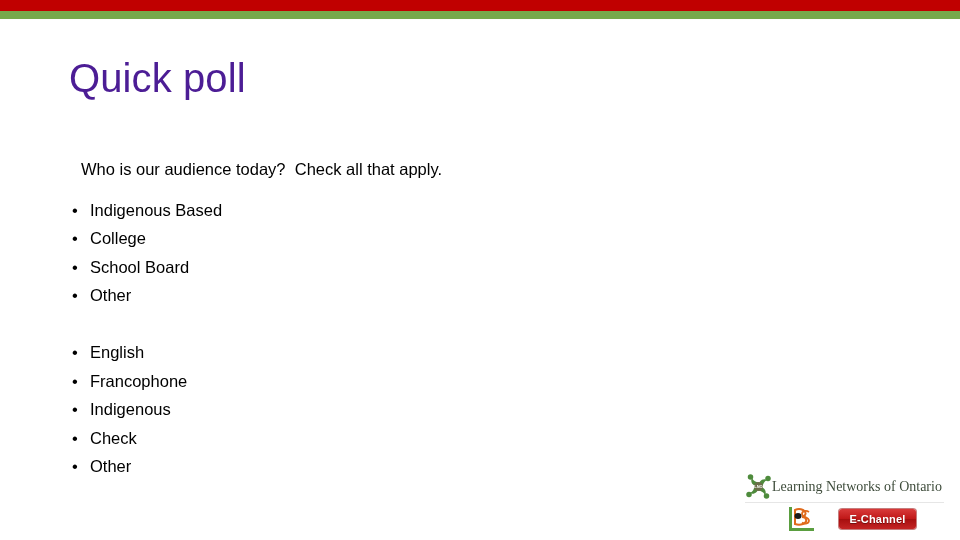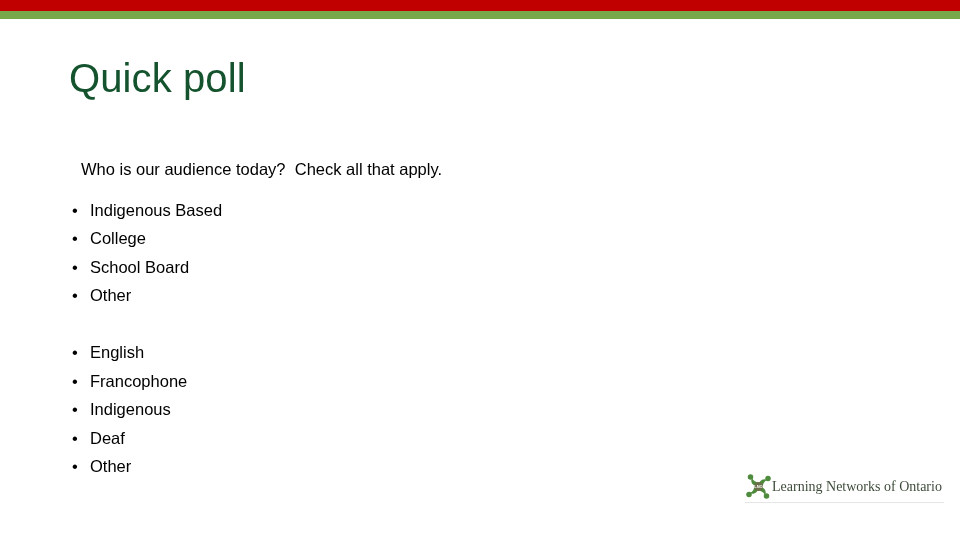--- a/index.html
+++ b/index.html
@@ -38,21 +38,21 @@
   }
 
   
   .slide-title {
     position: absolute;
     left: 69px;
     top: 54px;
     font-size: 40px;
     line-height: 48px;
     font-weight: 400;
-    color: #14532d;
+    color: #4c1d95;
     letter-spacing: 0.1px;
     white-space: nowrap;
   }
 
   
   .body-block {
     position: absolute;
     left: 69px;
     top: 143px;
     width: 620px;
@@ -185,21 +185,21 @@
       <li>School Board</li>
       <li>Other</li>
     </ul>
 
     <div class="spacer-line"></div>
 
     <ul class="poll-list">
       <li>English</li>
       <li>Francophone</li>
       <li>Indigenous</li>
-      <li>Deaf</li>
+      <li>Check</li>
       <li>Other</li>
     </ul>
 
   </div>
 
   <div class="logo-cluster">
 
     <div class="lno-row">
       <div class="lno-mark">
         <svg viewBox="0 0 54 54" width="27" height="27" aria-hidden="true">
@@ -215,15 +215,31 @@
           </g>
           <circle cx="27" cy="27" r="9" fill="#6b6f4a"></circle>
           <text x="27" y="30" font-family="'Liberation Sans', sans-serif" font-size="8" font-weight="700" fill="#ffffff" text-anchor="middle">LNO</text>
         </svg>
       </div>
       <div class="lno-text">Learning Networks of Ontario</div>
     </div>
 
     <div class="divider"></div>
 
+    <div class="small-logos">
+
+      <div class="lbs-mark">
+        <svg viewBox="0 0 68 56" width="34" height="28" aria-hidden="true">
+          <path d="M10 4 L16 4 L16 46 L60 46 L60 52 L10 52 Z" fill="#5a9e3f"></path>
+          <path d="M22 10 C22 10, 30 6, 38 10 C46 14, 44 22, 36 24 C46 24, 48 34, 38 38 C30 41, 22 38, 22 38 Z" fill="none" stroke="#e06a1b" stroke-width="4"></path>
+          <path d="M50 14 C44 10, 36 12, 36 18 C36 24, 50 24, 50 31 C50 37, 42 39, 36 35" fill="none" stroke="#e06a1b" stroke-width="3.5"></path>
+          <ellipse cx="28" cy="22" rx="7" ry="6" fill="#1b1b1b"></ellipse>
+        </svg>
+      </div>
+
+      <div class="echannel-mark">
+        <span class="echannel-text">E-Channel</span>
+      </div>
+
+    </div>
   </div>
 
 </div>
 
 </body></html>

